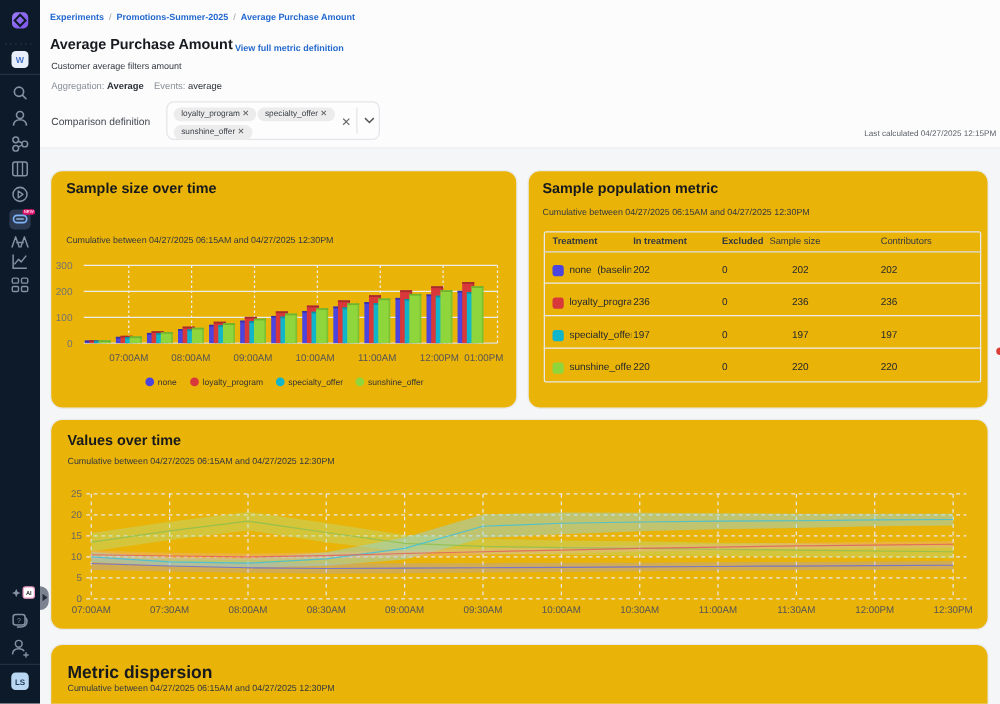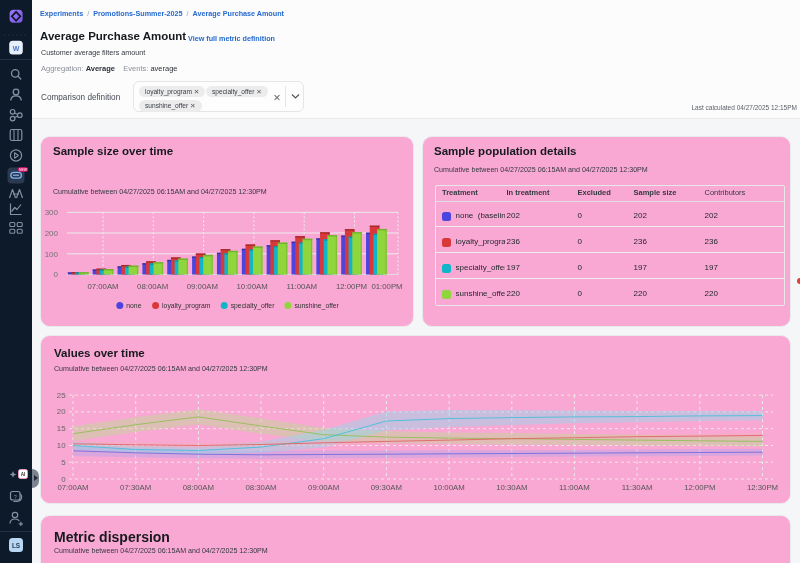--- a/index.html
+++ b/index.html
@@ -1,16 +1,16 @@
 <!DOCTYPE html>
 <html><head><meta charset="utf-8"><style>
 * { margin:0; padding:0; box-sizing:border-box; }
 body { width:800px; height:563px; overflow:hidden; position:relative;
   font-family:"Liberation Sans", sans-serif; background:#f5f6f7; }
-.card { position:absolute; background:#f9a8d4; border:1px solid #e9eaec; border-radius:10px; }
+.card { position:absolute; background:#eab308; border:1px solid #e9eaec; border-radius:10px; }
 .blue { color:#2469cf; }
 svg text { font-family:"Liberation Sans", sans-serif; }
 </style></head>
 <body>
 
 <div style="position:absolute;left:32px;top:0;width:768px;height:119px;background:#fcfcfd;border-bottom:1px solid #e9eaec"></div>
 
 <div style="position:absolute;left:0;top:0;width:32px;height:563px;background:#0d1a29">
     <svg width="32" height="563" viewBox="0 0 32 563" style="position:absolute;left:0;top:0">
       <defs>
@@ -279,28 +279,28 @@
       <circle cx="114.6" cy="168.5" r="3.5" fill="#d8383a"></circle>
       <text x="121.1" y="171" font-size="6.8" fill="#333">loyalty_program</text>
       <circle cx="183.2" cy="168.5" r="3.5" fill="#10b5c9"></circle>
       <text x="189.7" y="171" font-size="6.8" fill="#333">specialty_offer</text>
       <circle cx="246.9" cy="168.5" r="3.5" fill="#8fd63c"></circle>
       <text x="253.4" y="171" font-size="6.8" fill="#333">sunshine_offer</text>
     </svg>
 </div>
 
 <div class="card" style="left:422px;top:136px;width:369px;height:191px">
-  <div style="position:absolute;left:11px;top:8px;font-size:11.5px;font-weight:bold;color:#16191d">Sample population details</div>
+  <div style="position:absolute;left:11px;top:8px;font-size:11.5px;font-weight:bold;color:#16191d">Sample population metric</div>
   <div style="position:absolute;left:11px;top:28.5px;font-size:7.1px;color:#33383f">Cumulative between 04/27/2025 06:15AM and 04/27/2025 12:30PM</div>
   <div style="position:absolute;left:11.5px;top:47.5px;width:350px;height:121px;border:1px solid #e7e8ea;border-radius:2px"></div>
   <div style="position:absolute;left:11.5px;top:47.5px;width:350px;height:15px">
     <span style="position:absolute;left:7.5px;top:3px;font-size:7.5px;font-weight:bold;color:#33383f">Treatment</span>
     <span style="position:absolute;left:72px;top:3px;font-size:7.5px;font-weight:bold;color:#33383f">In treatment</span>
     <span style="position:absolute;left:143px;top:3px;font-size:7.5px;font-weight:bold;color:#33383f">Excluded</span>
-    <span style="position:absolute;left:199px;top:3px;font-size:7.5px;font-weight:bold;color:#33383f">Sample size</span>
+    <span style="position:absolute;left:181px;top:3px;font-size:7.5px;font-weight:normal;color:#33383f">Sample size</span>
     <span style="position:absolute;left:270px;top:3px;font-size:7.5px;font-weight:normal;color:#33383f">Contributors</span>
   </div>
   <div style="position:absolute;left:11.5px;top:64.3px;width:350px;height:0;border-top:1px solid #dcdee1"></div>
   <div style="position:absolute;left:11.5px;top:64.3px;width:350px;height:26px;border-bottom:1px solid #ececee;box-sizing:border-box">
 <span style="position:absolute;left:7.5px;top:10.5px;width:9px;height:9px;border-radius:2.5px;background:#4b44de"></span>
 <span style="position:absolute;left:21px;top:10px;width:49px;overflow:hidden;white-space:nowrap;font-size:8px;color:#24282e">none&nbsp;&nbsp;(baseline</span>
 <span style="position:absolute;left:72px;top:10px;font-size:8px;color:#24282e">202</span>
 <span style="position:absolute;left:143px;top:10px;font-size:8px;color:#24282e">0</span>
 <span style="position:absolute;left:199px;top:10px;font-size:8px;color:#24282e">202</span>
 <span style="position:absolute;left:270px;top:10px;font-size:8px;color:#24282e">202</span>

